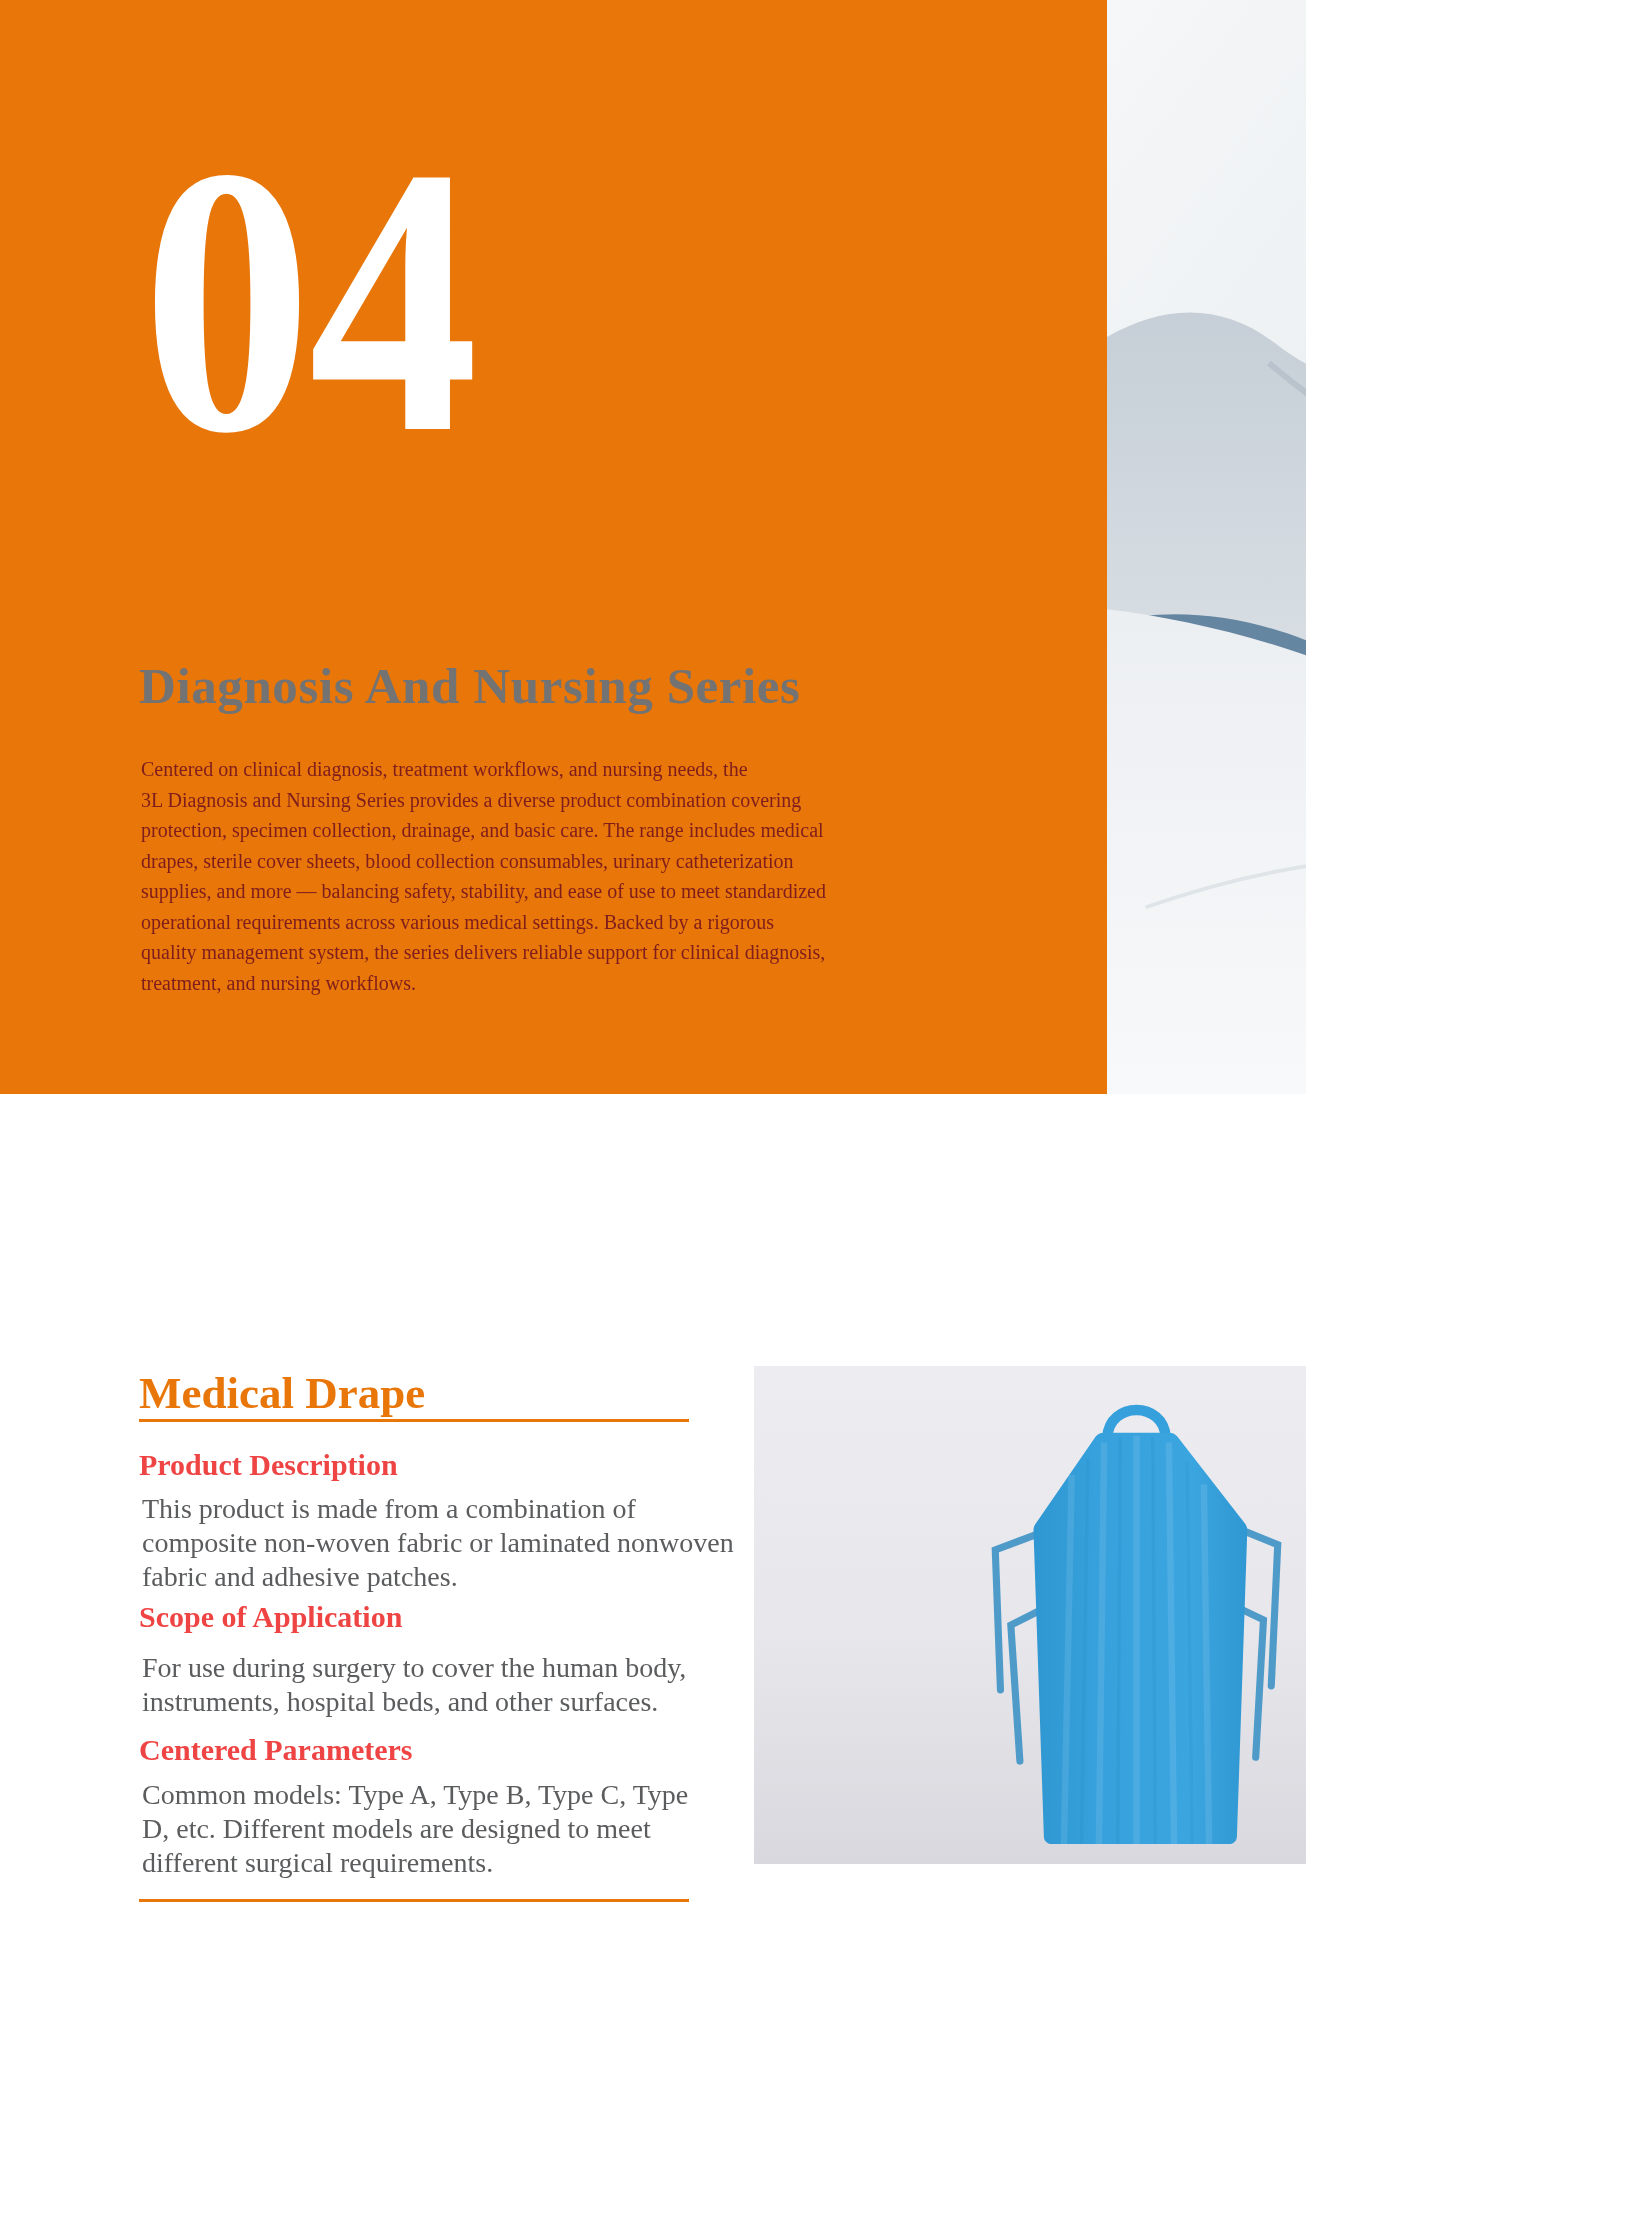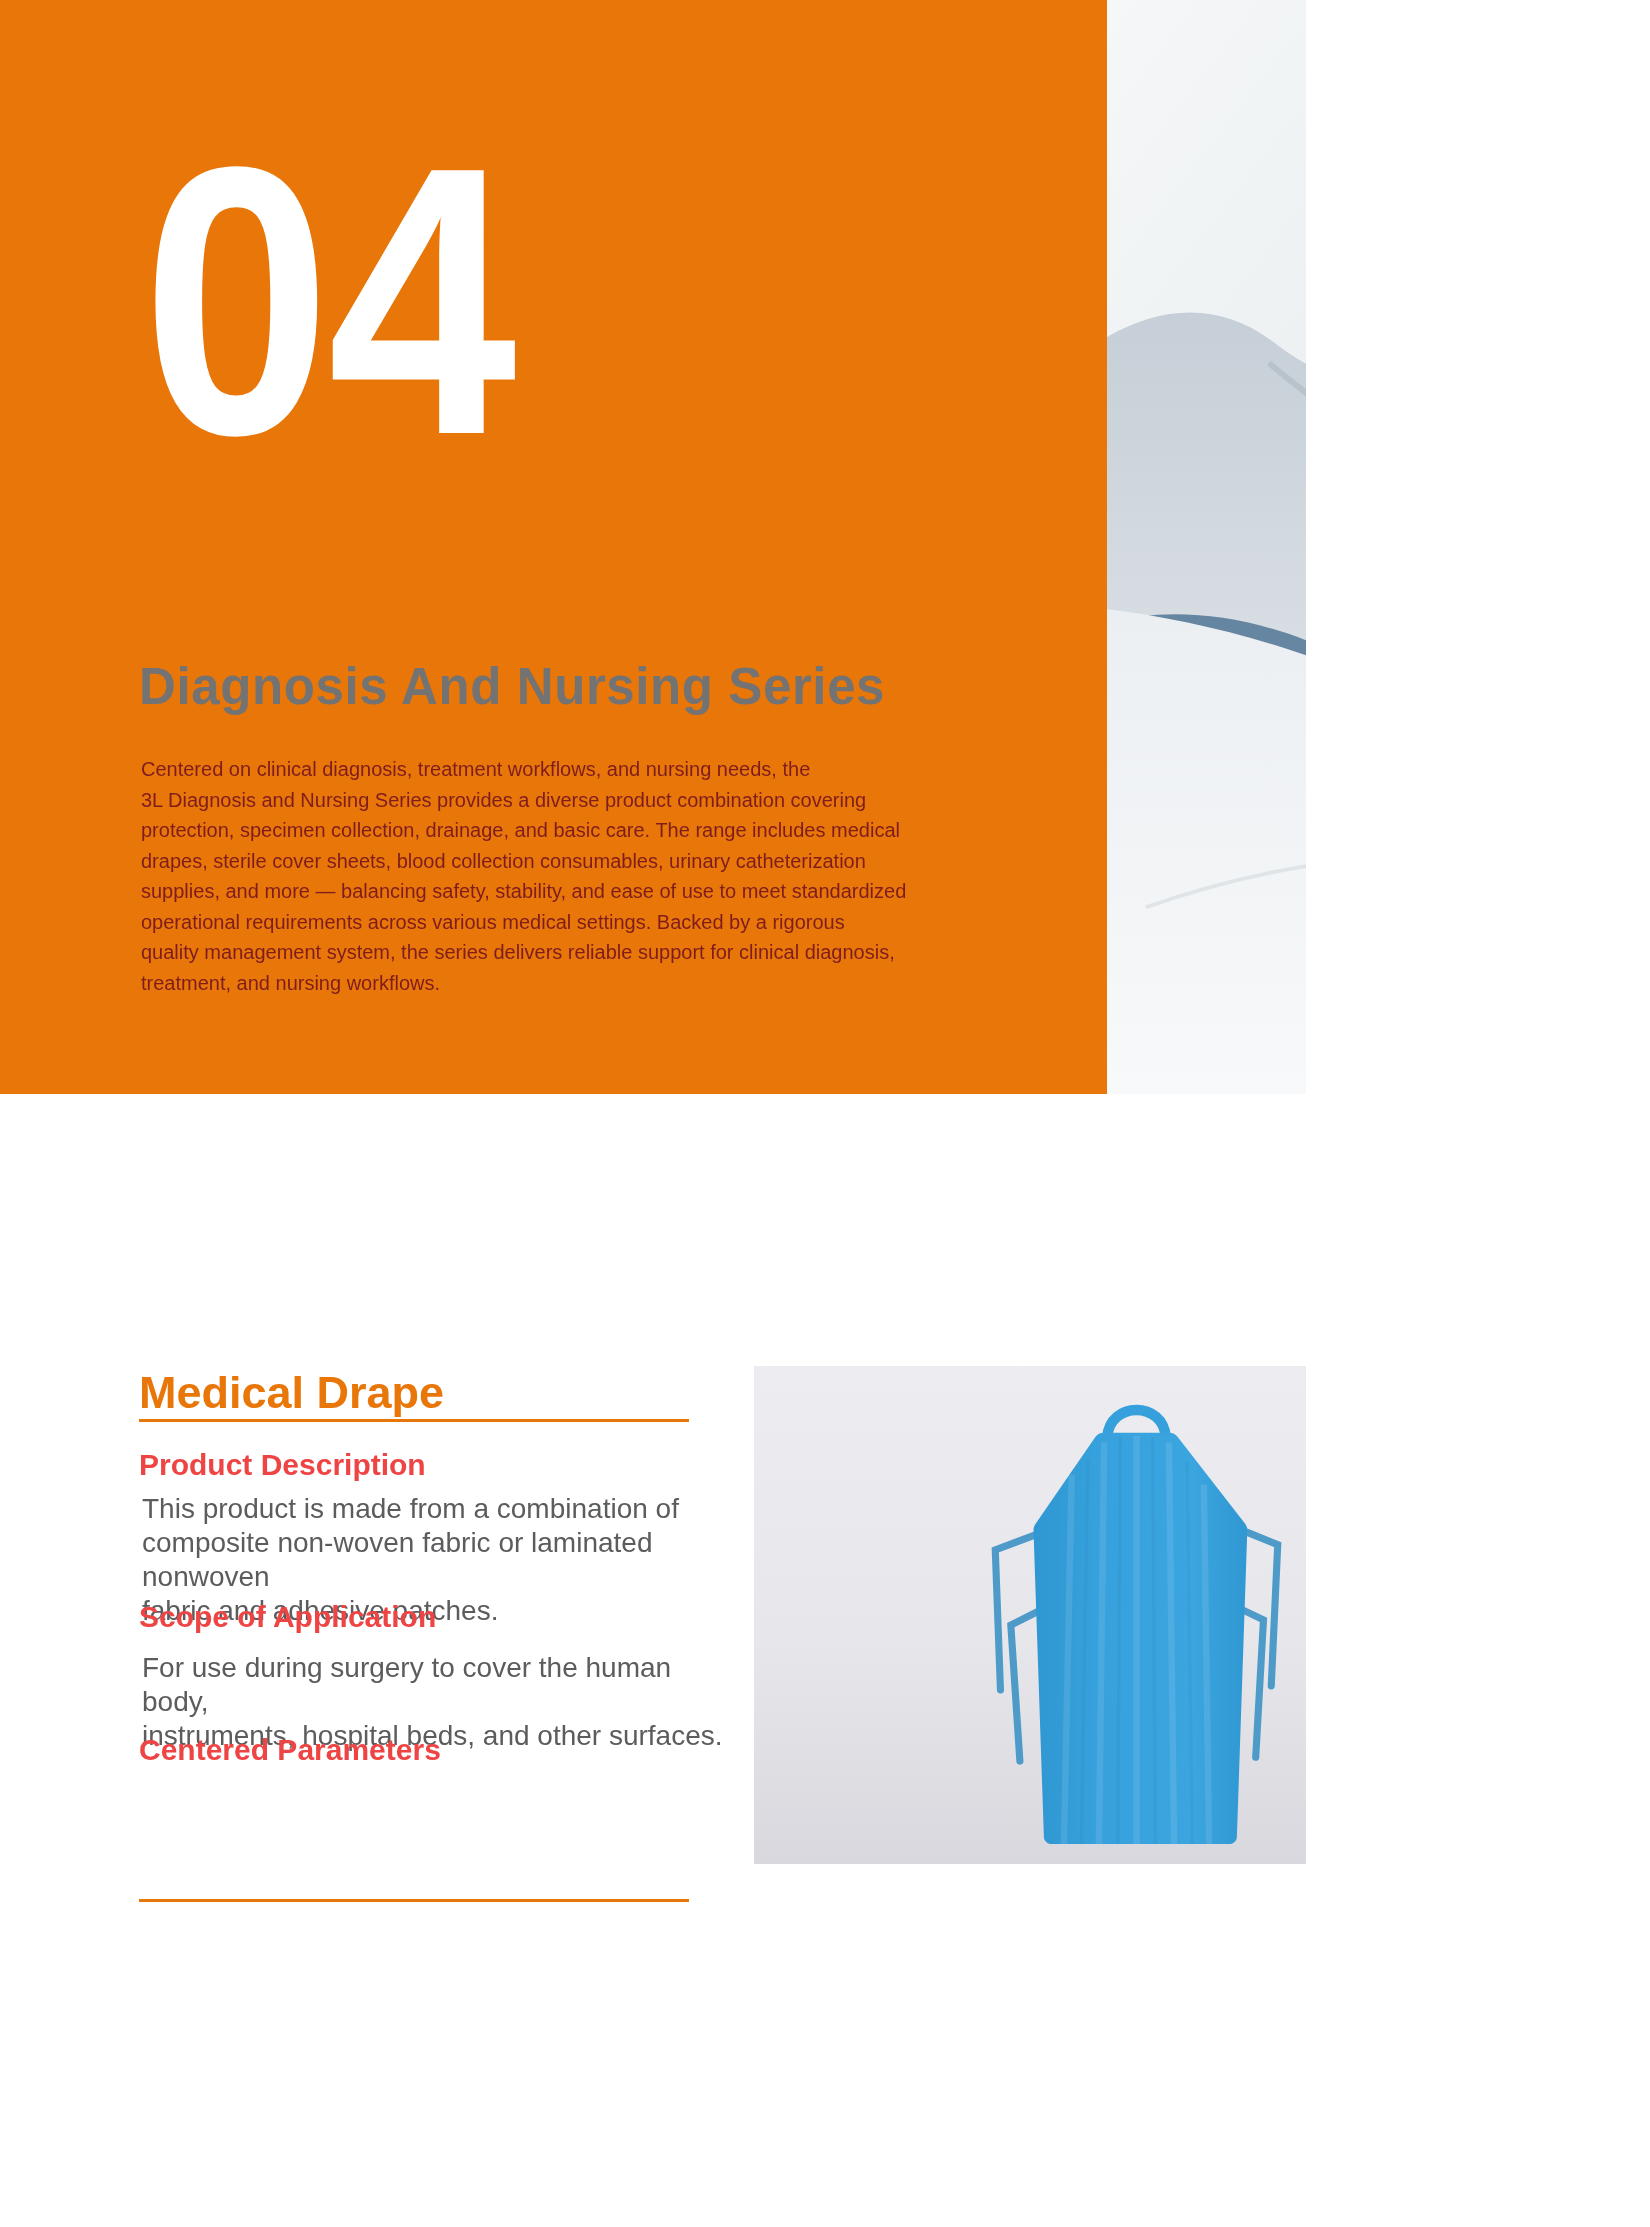--- a/index.html
+++ b/index.html
@@ -1,17 +1,17 @@
 <!DOCTYPE html>
 <html style="font-size:10.4px"><head>
 <meta charset="utf-8">
 <style>
   html,body{margin:0;padding:0;background:#fff;}
   .page{position:relative;width:1306px;height:2227px;background:#ffffff;overflow:hidden;
-        font-family:Liberation Sans, sans-serif;}
+        font-family:Liberation Serif, serif;}
 
   
   .hero-orange{position:absolute;left:0;top:0;width:1107px;height:1094px;background:#E87609;}
   .hero-photo{position:absolute;left:1107px;top:0;width:543px;height:1094px;overflow:hidden;}
   .page-number{position:absolute;left:142px;top:161px;color:#ffffff;font-size:382px;line-height:279px;
                font-weight:700;letter-spacing:-3.9px;transform:scaleX(0.89);transform-origin:left top;white-space:nowrap;}
   .hero-title{position:absolute;left:139px;top:656px;color:#737373;font-size:51px;font-weight:600;
               letter-spacing:0.6px;line-height:1.2;white-space:nowrap;}
   .hero-paragraph{position:absolute;left:141px;top:754px;width:959px;color:#7f1d1d;font-size:20px;
                   line-height:30.5px;white-space:pre-line;font-weight:400;}
@@ -98,20 +98,23 @@
   <div class="sec-heading h-desc">Product Description</div>
   <div class="sec-body b-desc">This product is made from a combination of
 composite non-woven fabric or laminated nonwoven
 fabric and adhesive patches.</div>
 
   <div class="sec-heading h-scope">Scope of Application</div>
   <div class="sec-body b-scope">For use during surgery to cover the human body,
 instruments, hospital beds, and other surfaces.</div>
 
   <div class="sec-heading h-params">Centered Parameters</div>
+  <div class="sec-body b-params">Common models: Type A, Type B, Type C, Type
+D, etc. Different models are designed to meet
+different surgical requirements.</div>
 
   <div class="rule rule-bottom"></div>
 
   <div class="product-image">
     <svg class="apron-svg" width="311" height="447" viewBox="0 0 480 690" xmlns="http://www.w3.org/2000/svg">
       <defs>
         <linearGradient id="apron" x1="0" y1="0" x2="1" y2="0">
           <stop offset="0" stop-color="#2F97D2"></stop>
             <stop offset="0.3" stop-color="#36A1DC"></stop>
           <stop offset="0.75" stop-color="#3BA5E0"></stop>

